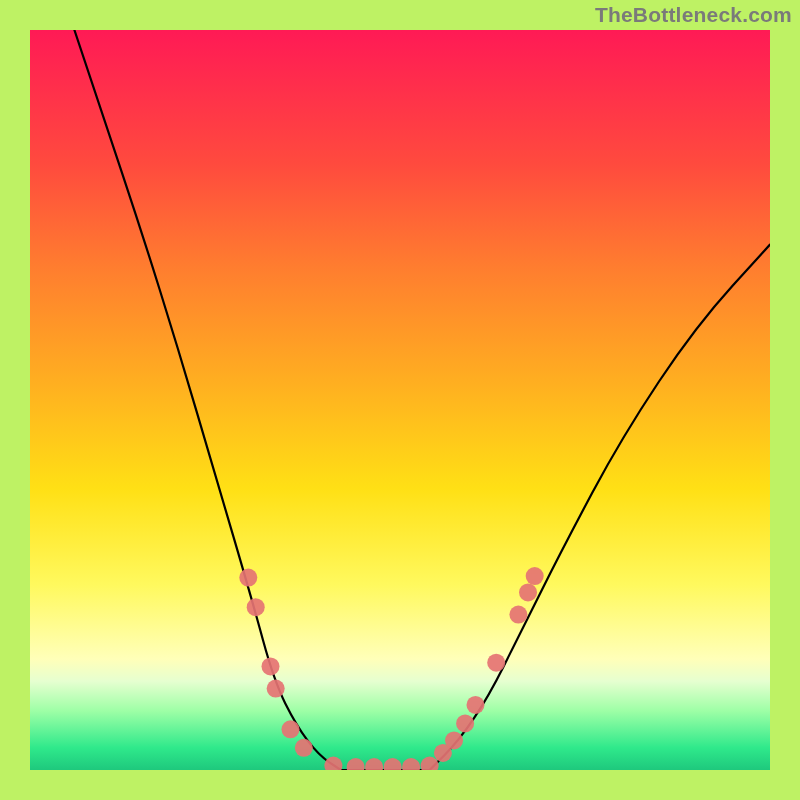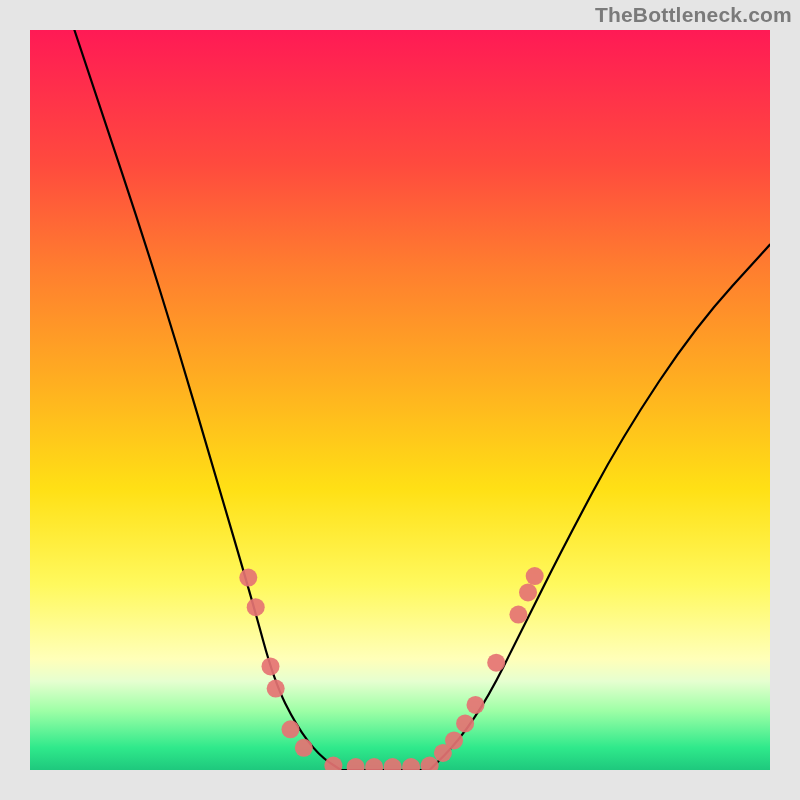--- a/index.html
+++ b/index.html
@@ -10,21 +10,21 @@
     overflow: hidden;
     background: #000;
     font-family: Arial, Helvetica, sans-serif;
   }
   .frame {
     position: absolute;
     left: 0;
     top: 0;
     width: 800px;
     height: 800px;
-    background: #e5e5e5;
+    background: #bef264;
   }
   .plot {
     position: absolute;
     left: 30px;
     top: 30px;
     width: 740px;
     height: 740px;
     background: linear-gradient(
       to bottom,
       #ff1a55 0%,

